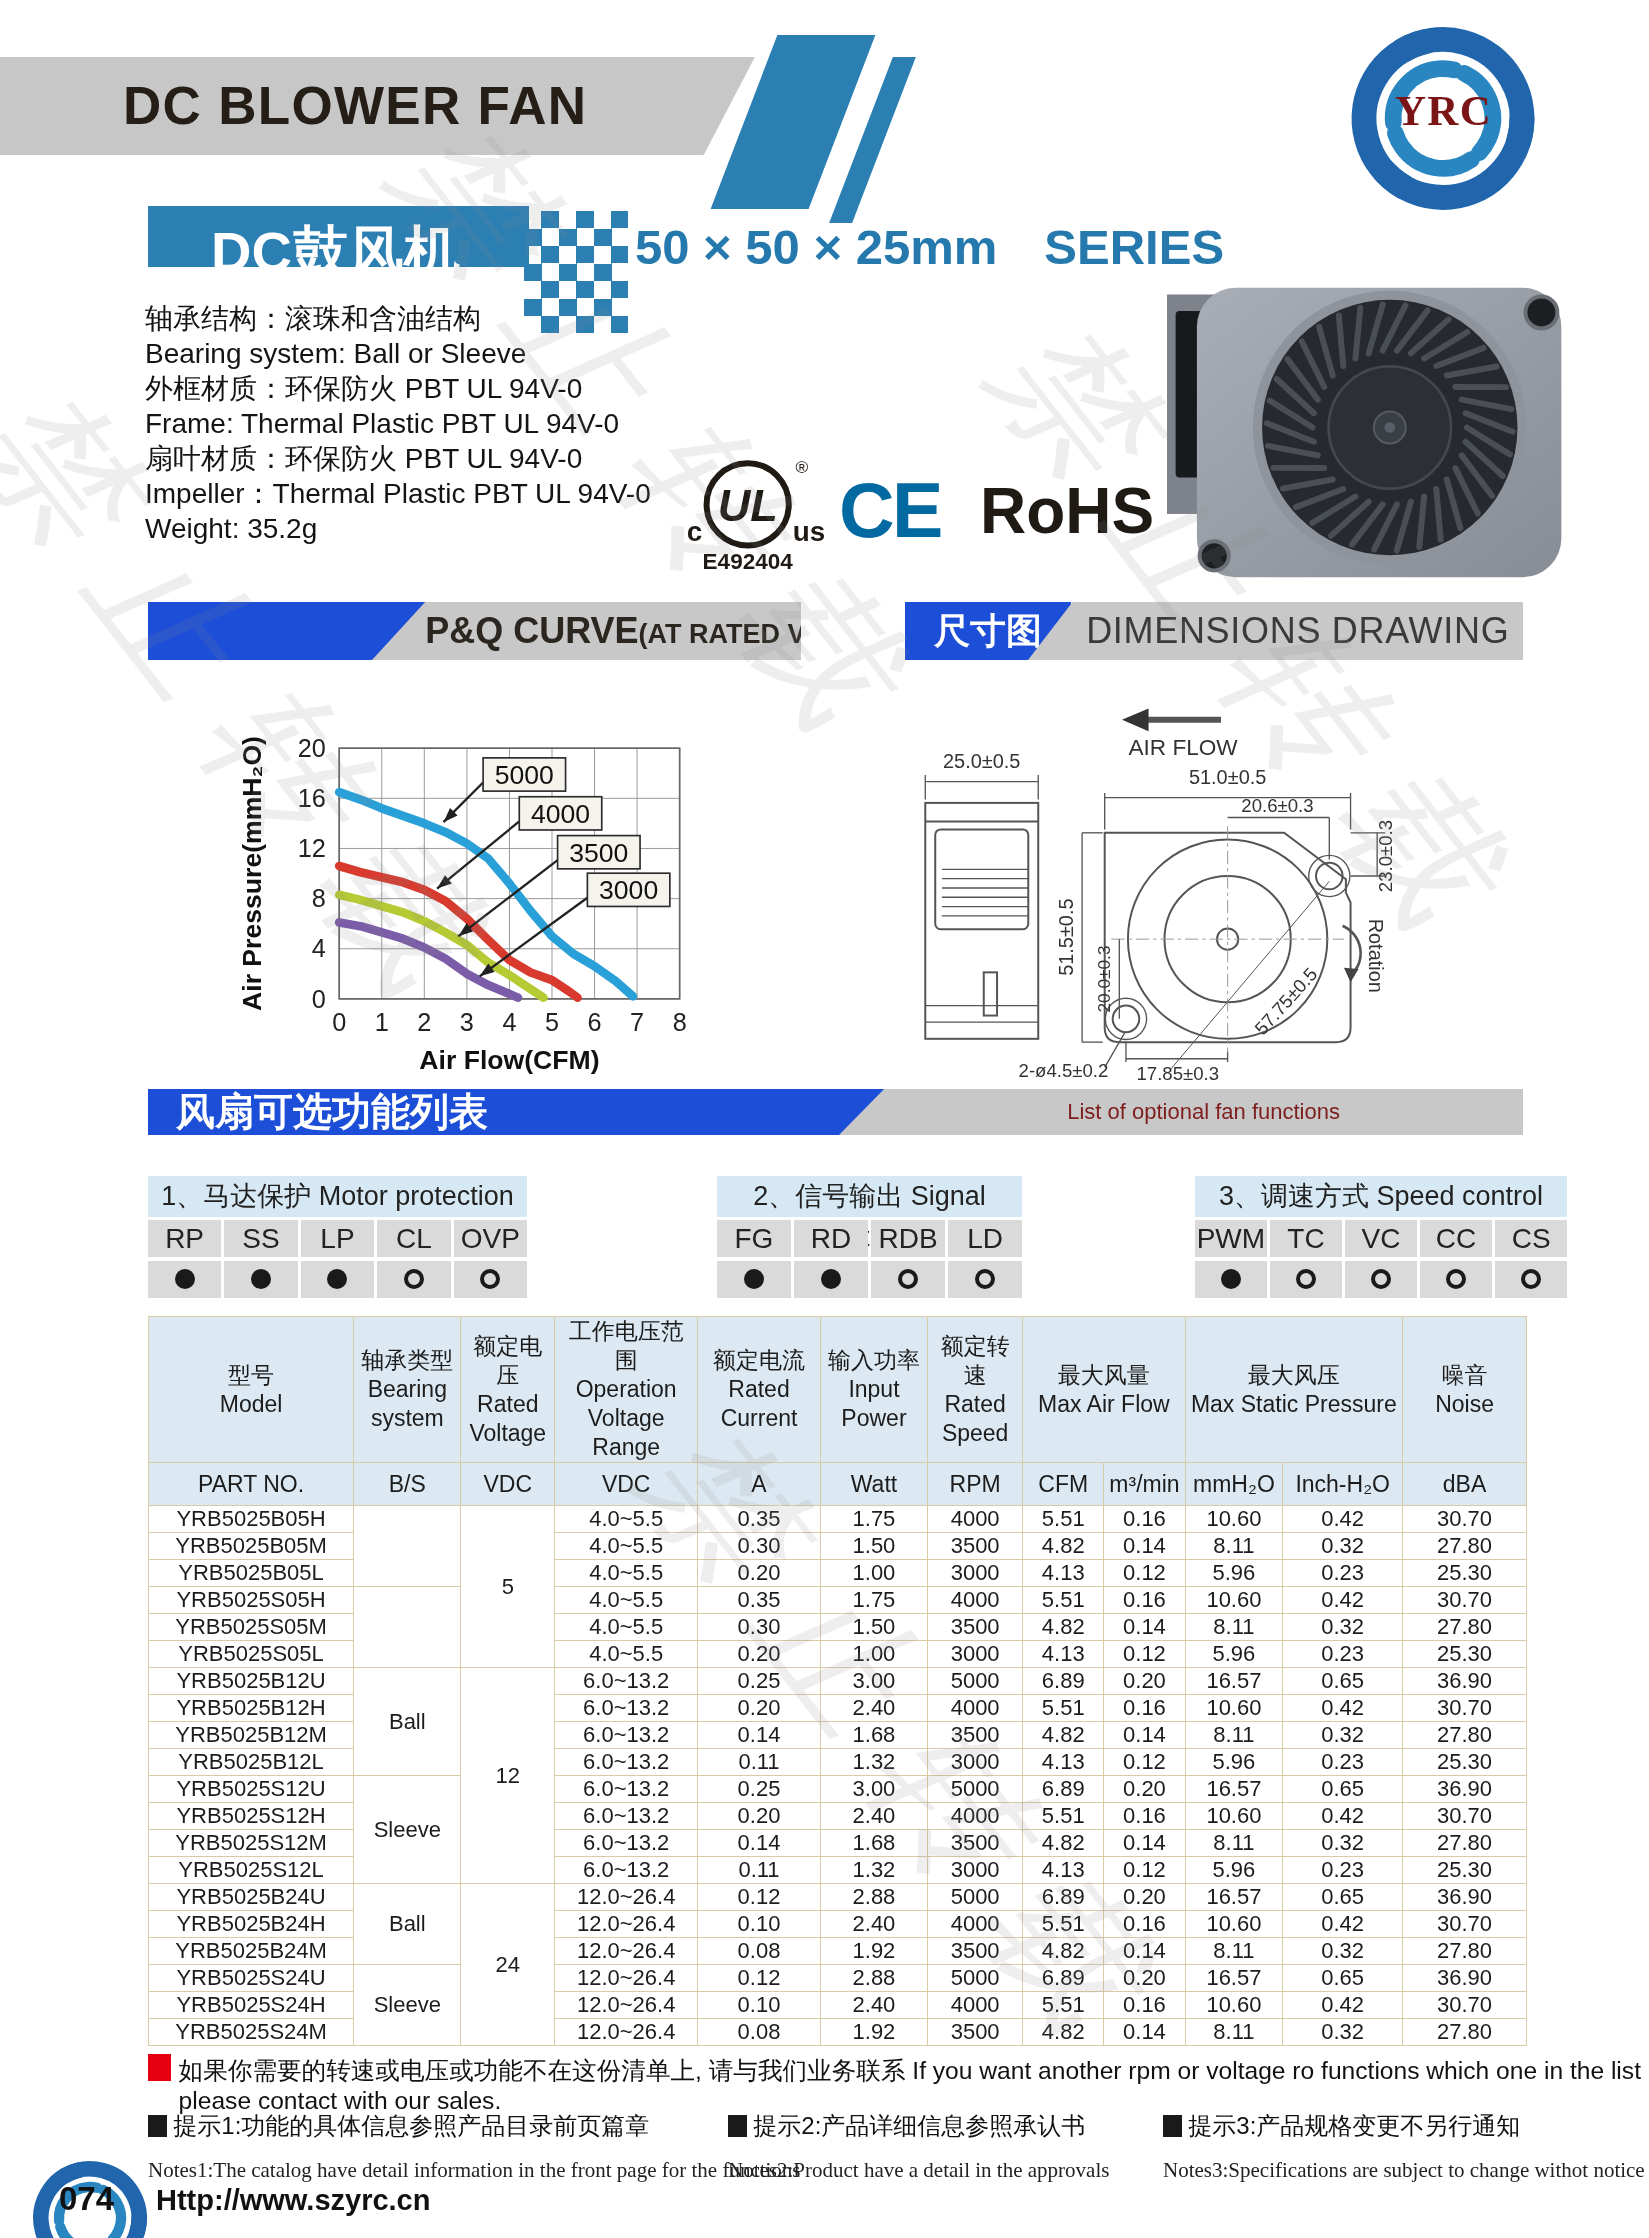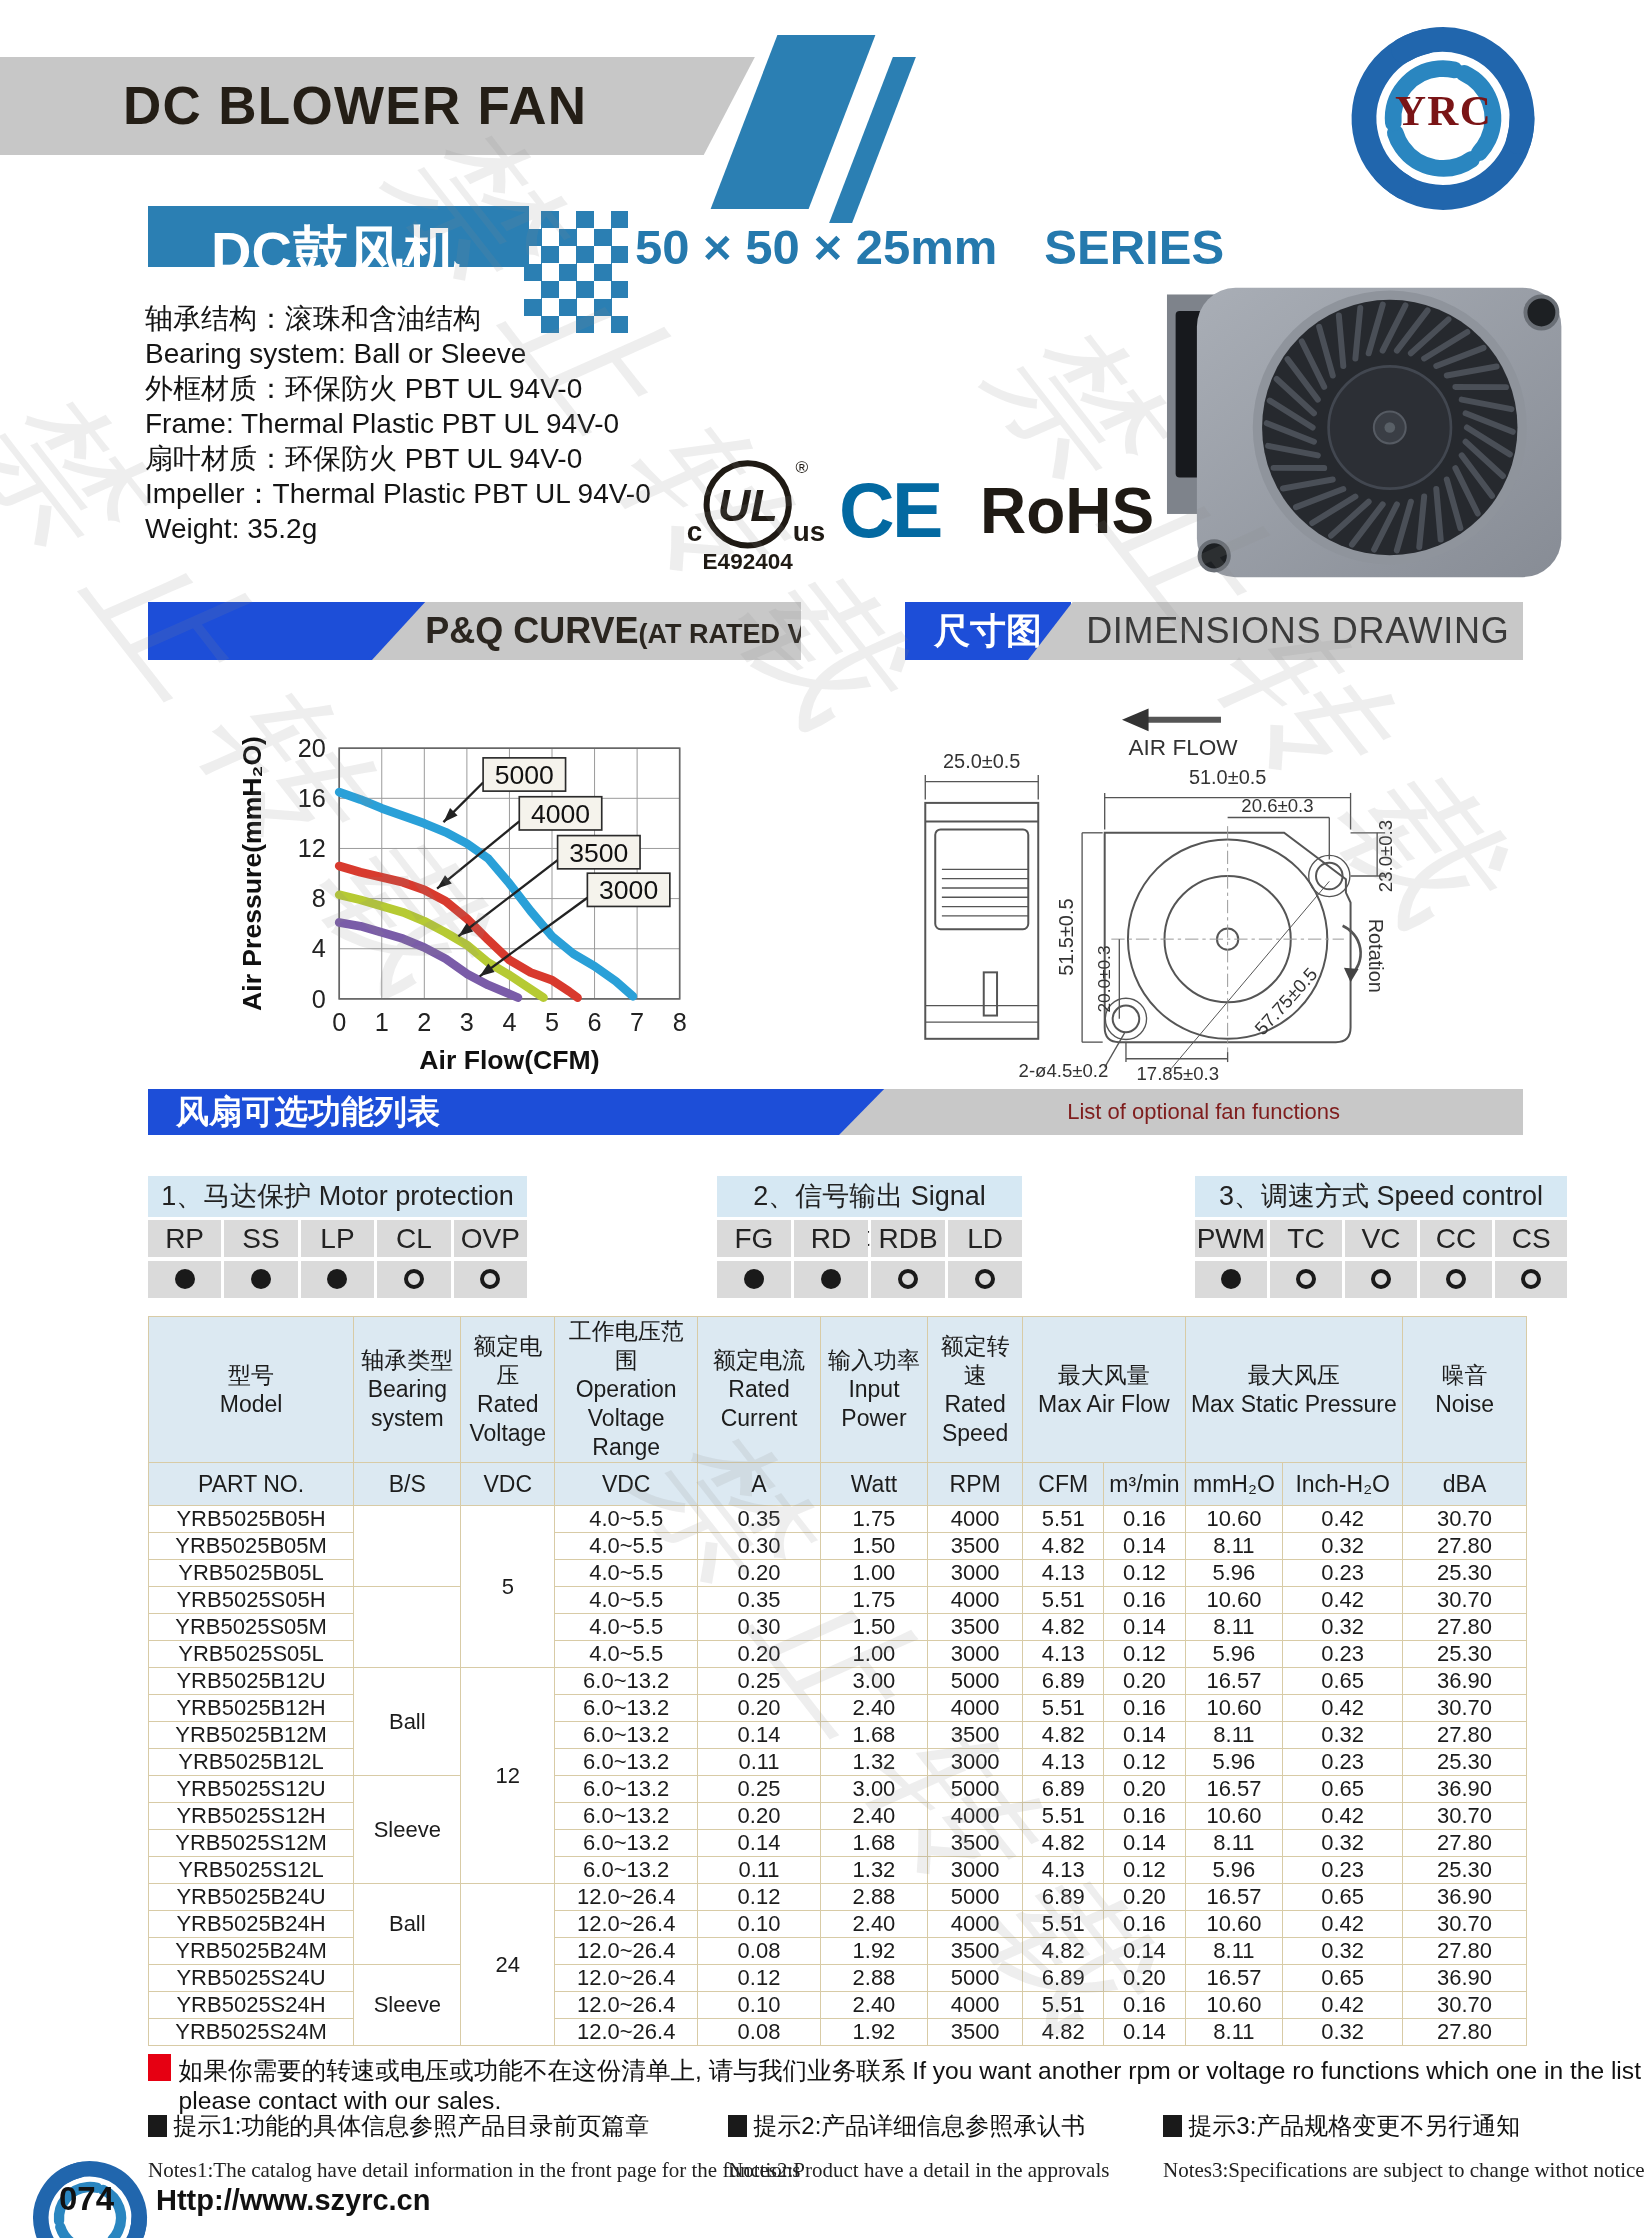--- a/index.html
+++ b/index.html
@@ -47,21 +47,21 @@
   .bar-gray{position:absolute;background:#c8c8c8}
   .pq-blue{left:148px;top:602px;width:278px;height:58px}
   .pq-gray{left:372px;top:602px;width:429px;height:58px;clip-path:polygon(12.4% 0,100% 0,100% 100%,0 100%)}
   .pq-gray .t{position:absolute;left:12.4%;right:0;top:0;height:58px;line-height:58px;text-align:center;color:#2b2620;white-space:nowrap}
   .pq-gray .t b{font-size:36px}
   .pq-gray .t span{font-size:27px;font-weight:bold}
   .dim-blue{left:905px;top:602px;width:166px;height:58px;color:#fff;font-size:36px;font-weight:bold;text-align:center;line-height:58px}
   .dim-gray{left:1028px;top:602px;width:495px;height:58px;clip-path:polygon(9% 0,100% 0,100% 100%,0 100%)}
   .dim-gray .t{position:absolute;left:9%;right:0;top:0;height:58px;line-height:58px;text-align:center;color:#3a3a3a;font-size:36px;font-weight:normal;letter-spacing:0.7px}
 
-  .fn-blue{left:148px;top:1089px;width:737px;height:46px;color:#fff;font-size:33px;font-weight:bold;line-height:46px;padding-left:28px}
+  .fn-blue{left:148px;top:1089px;width:737px;height:46px;color:#fff;font-size:39px;font-weight:bold;line-height:46px;padding-left:28px}
   .fn-gray{left:839px;top:1089px;width:684px;height:46px;clip-path:polygon(6.6% 0,100% 0,100% 100%,0 100%)}
   .fn-gray .t{position:absolute;left:6.6%;right:0;top:0;height:46px;line-height:46px;text-align:center;color:#7f1d1d;font-size:22px}
 
   
   .pq-svg{position:absolute;left:226px;top:685px;width:519px;height:399px}
   .dims-svg{position:absolute;left:885px;top:670px;width:765px;height:412px}
 
   
   .ftable{position:absolute}
   .ft-head{height:41px;background:#d6e8f3;text-align:center;line-height:41px;font-size:27px;color:#222}

